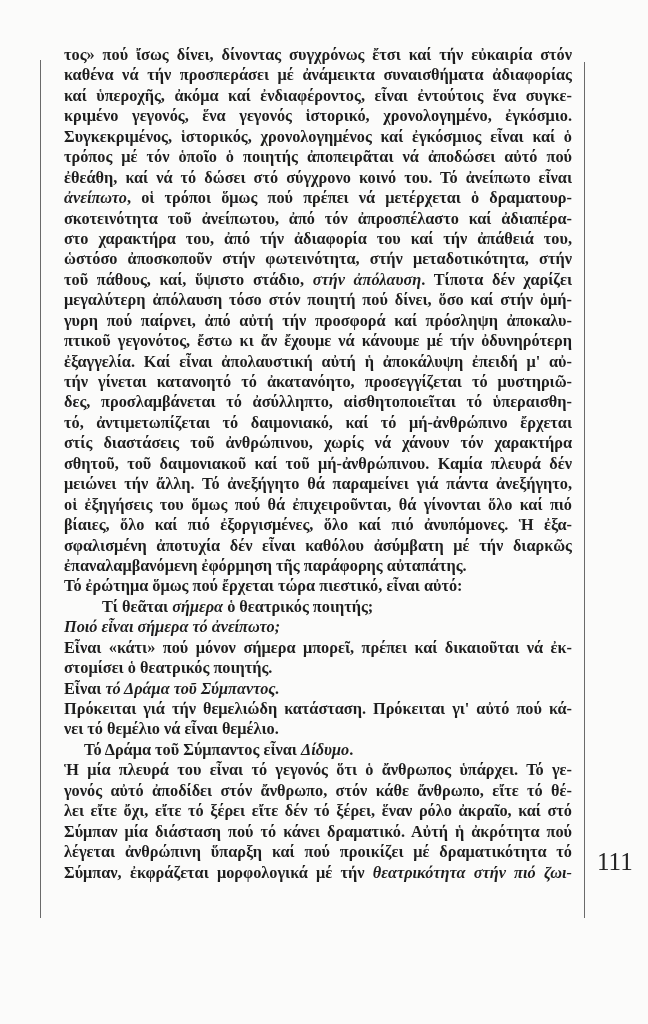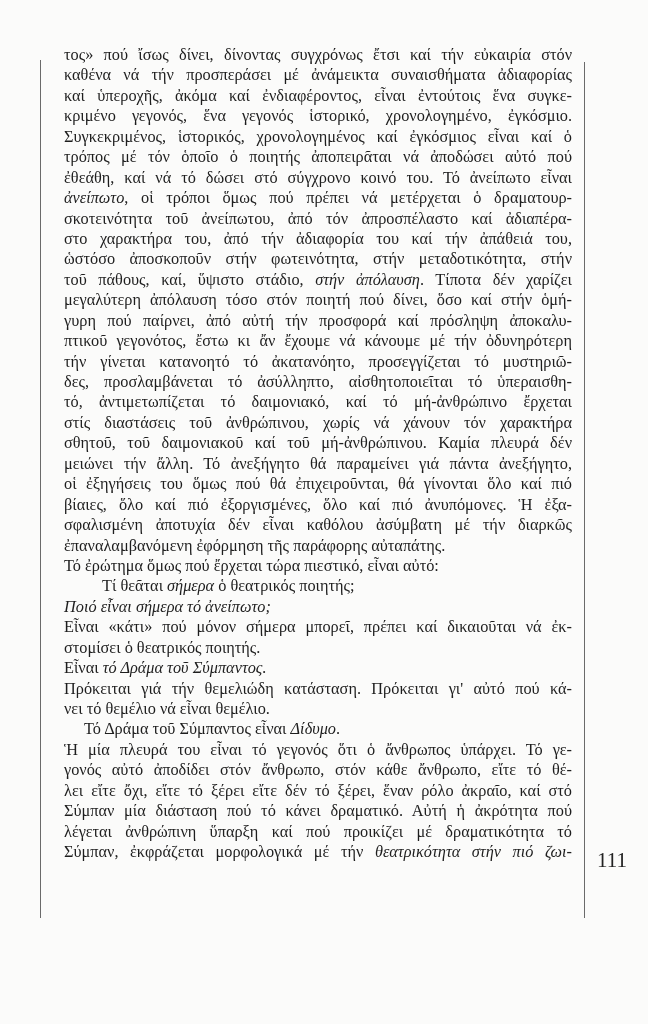--- a/index.html
+++ b/index.html
@@ -2,22 +2,22 @@
 <html><head>
   <meta charset="utf-8">
   <style>
     html, body { margin: 0; padding: 0; }
     body {
       width: 648px; height: 1024px; background: #fbfbfa; position: relative; overflow: hidden;
       font-family: "DejaVu Serif", "Liberation Serif", serif; color: #1e1e1e;
     }
     .rule-left { position: absolute; left: 40px; top: 60px; width: 1.4px; height: 858px; background: #6a6a6a; }
     .rule-right { position: absolute; left: 584px; top: 62px; width: 1.4px; height: 856px; background: #6a6a6a; }
-    .page-number { position: absolute; left: 597px; top: 848px; font-family: "Liberation Serif", serif; font-size: 21px; color: #222; }
-    .text-block { position: absolute; left: 64px; top: 45px; width: 508px; }
+    .page-number { position: absolute; left: 597px; top: 848px; font-family: "Liberation Serif", serif; font-size: 25px; color: #222; }
+    .text-block { position: absolute; left: 64px; top: 45px; width: 508px; font-weight: bold; }
     .line {
       font-family: "Liberation Serif", "DejaVu Serif", serif;
       font-size: 16.3px; line-height: 20.45px; height: 20.45px; white-space: nowrap;
       text-align: justify; text-align-last: justify; overflow: visible;
     }
     .line.last { text-align-last: left; }
     .line.indent { padding-left: 20px; }
     .line.indent2 { padding-left: 38px; }
     .it { font-style: italic; }
   </style>
@@ -37,20 +37,21 @@
     <div class="line"><span>τρόπος μέ τόν ὁποῖο ὁ ποιητής ἀποπειρᾶται νά ἀποδώσει αὐτό πού</span></div>
     <div class="line"><span>ἐθεάθη, καί νά τό δώσει στό σύγχρονο κοινό του. Τό ἀνείπωτο εἶναι</span></div>
     <div class="line"><span class="it">ἀνείπωτο</span><span>, οἱ τρόποι ὅμως πού πρέπει νά μετέρχεται ὁ δραματουρ-</span></div>
     <div class="line"><span>σκοτεινότητα τοῦ ἀνείπωτου, ἀπό τόν ἀπροσπέλαστο καί ἀδιαπέρα-</span></div>
     <div class="line"><span>στο χαρακτήρα του, ἀπό τήν ἀδιαφορία του καί τήν ἀπάθειά του,</span></div>
     <div class="line"><span>ὡστόσο ἀποσκοποῦν στήν φωτεινότητα, στήν μεταδοτικότητα, στήν</span></div>
     <div class="line"><span>τοῦ πάθους, καί, ὕψιστο στάδιο, </span><span class="it">στήν ἀπόλαυση</span><span>. Τίποτα δέν χαρίζει</span></div>
     <div class="line"><span>μεγαλύτερη ἀπόλαυση τόσο στόν ποιητή πού δίνει, ὅσο καί στήν ὁμή-</span></div>
     <div class="line"><span>γυρη πού παίρνει, ἀπό αὐτή τήν προσφορά καί πρόσληψη ἀποκαλυ-</span></div>
     <div class="line"><span>πτικοῦ γεγονότος, ἔστω κι ἄν ἔχουμε νά κάνουμε μέ τήν ὀδυνηρότερη</span></div>
+    <div class="line"><span>ἐξαγγελία. Καί εἶναι ἀπολαυστική αὐτή ἡ ἀποκάλυψη ἐπειδή μ' αὐ-</span></div>
     <div class="line"><span>τήν γίνεται κατανοητό τό ἀκατανόητο, προσεγγίζεται τό μυστηριῶ-</span></div>
     <div class="line"><span>δες, προσλαμβάνεται τό ἀσύλληπτο, αἰσθητοποιεῖται τό ὑπεραισθη-</span></div>
     <div class="line"><span>τό, ἀντιμετωπίζεται τό δαιμονιακό, καί τό μή-ἀνθρώπινο ἔρχεται</span></div>
     <div class="line"><span>στίς διαστάσεις τοῦ ἀνθρώπινου, χωρίς νά χάνουν τόν χαρακτήρα</span></div>
     <div class="line"><span>σθητοῦ, τοῦ δαιμονιακοῦ καί τοῦ μή-ἀνθρώπινου. Καμία πλευρά δέν</span></div>
     <div class="line"><span>μειώνει τήν ἄλλη. Τό ἀνεξήγητο θά παραμείνει γιά πάντα ἀνεξήγητο,</span></div>
     <div class="line"><span>οἱ ἐξηγήσεις του ὅμως πού θά ἐπιχειροῦνται, θά γίνονται ὅλο καί πιό</span></div>
     <div class="line"><span>βίαιες, ὅλο καί πιό ἐξοργισμένες, ὅλο καί πιό ἀνυπόμονες. Ἡ ἐξα-</span></div>
     <div class="line"><span>σφαλισμένη ἀποτυχία δέν εἶναι καθόλου ἀσύμβατη μέ τήν διαρκῶς</span></div>
     <div class="line last"><span>ἐπαναλαμβανόμενη ἐφόρμηση τῆς παράφορης αὐταπάτης.</span></div>

